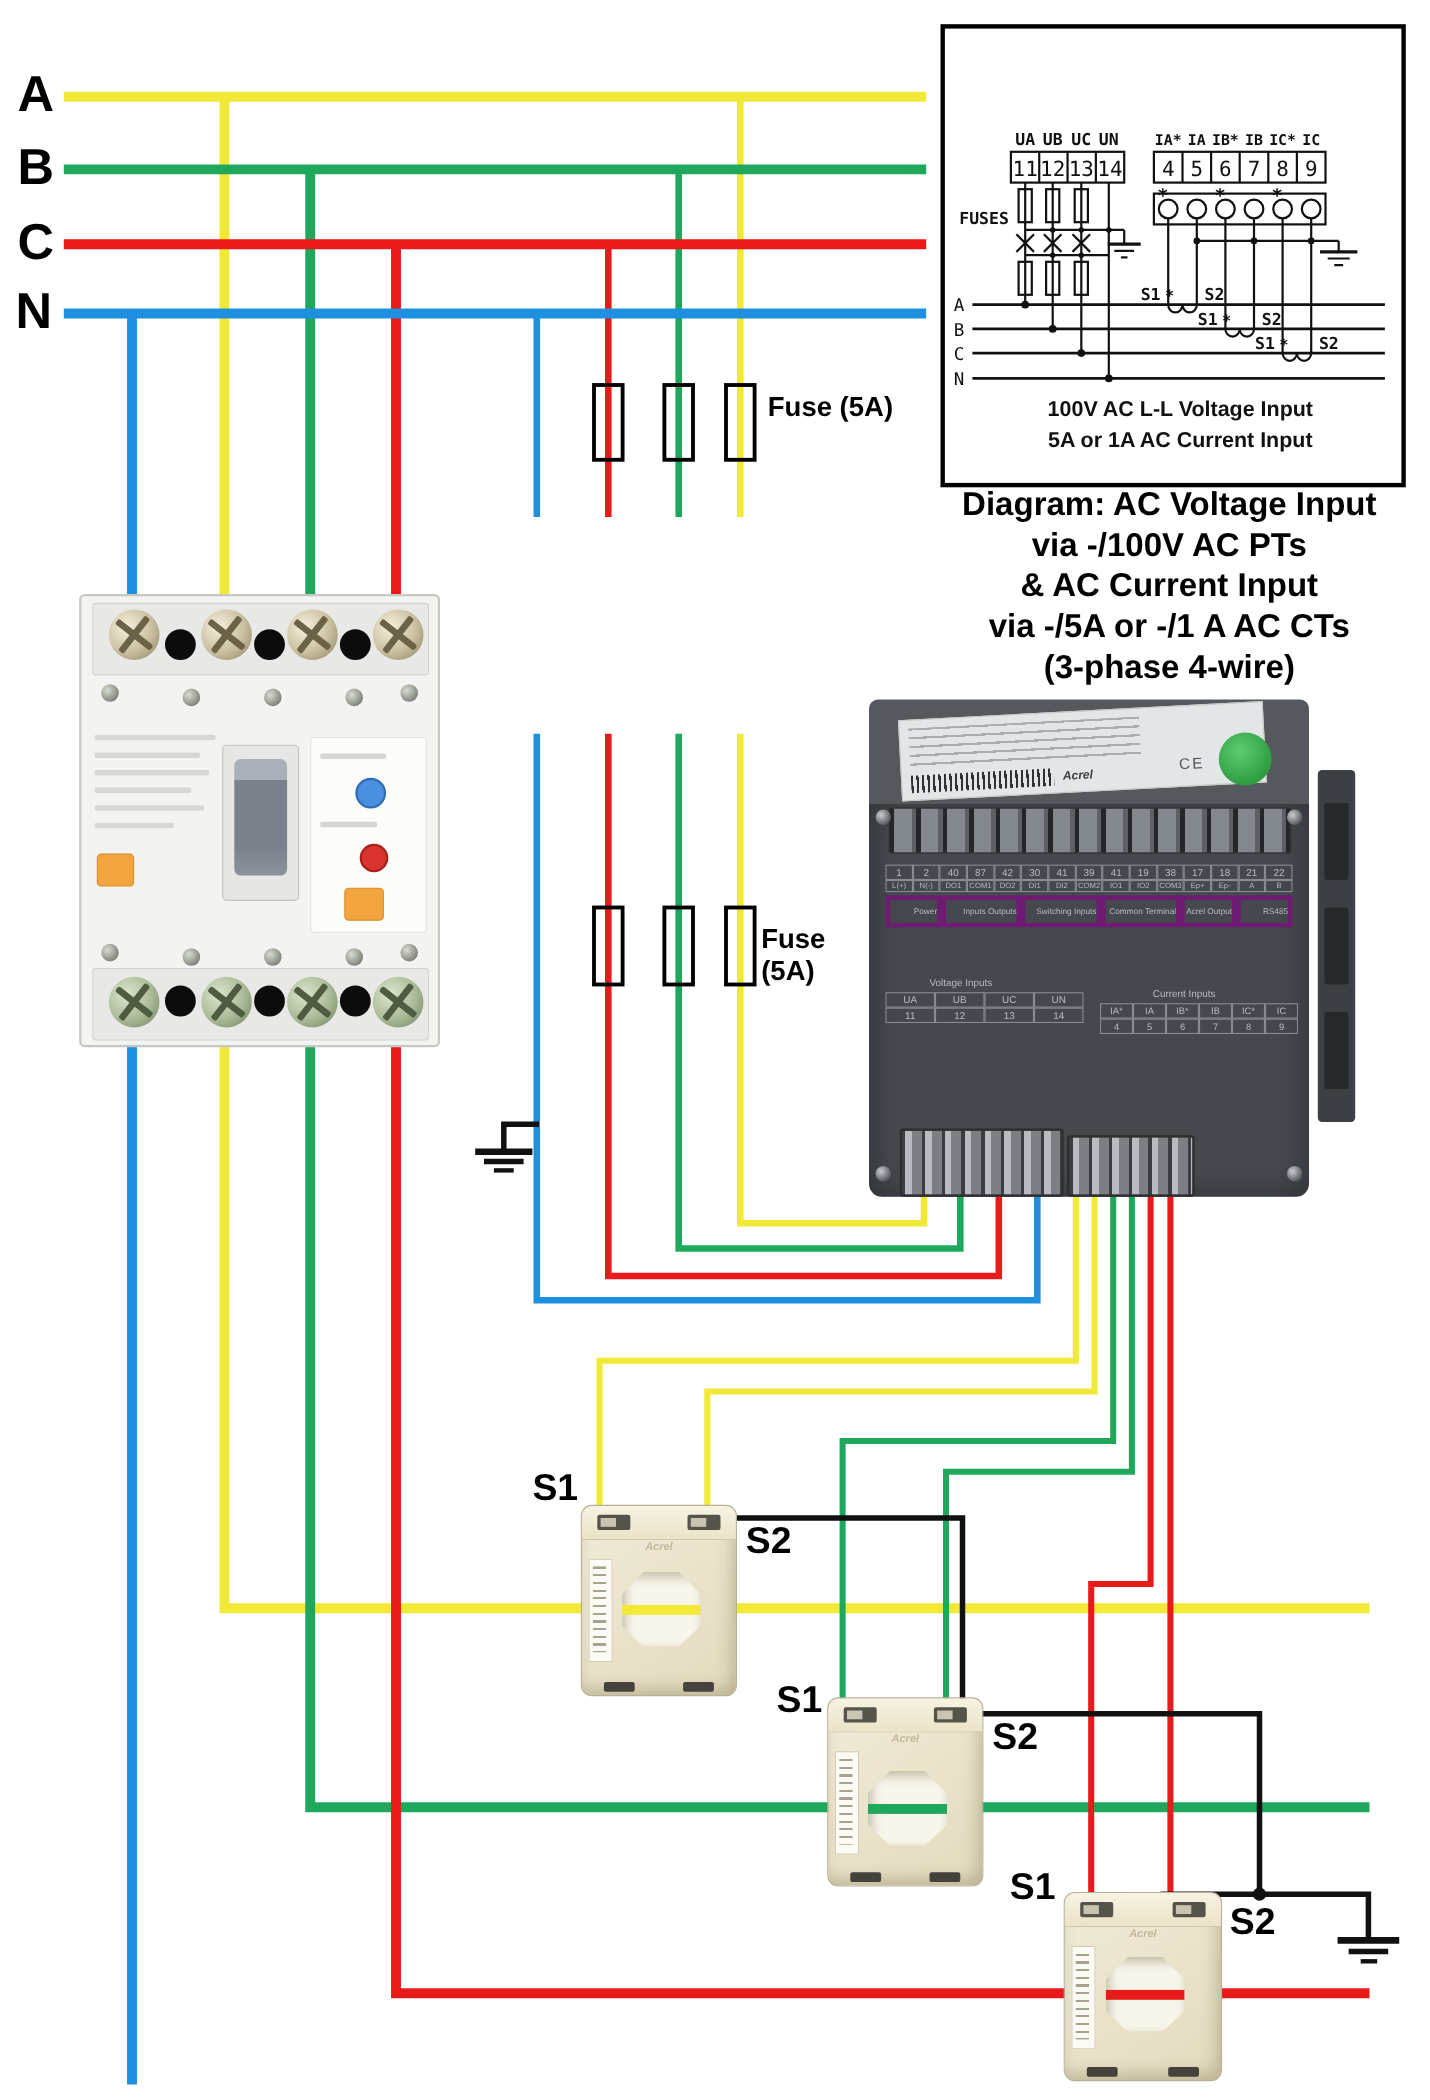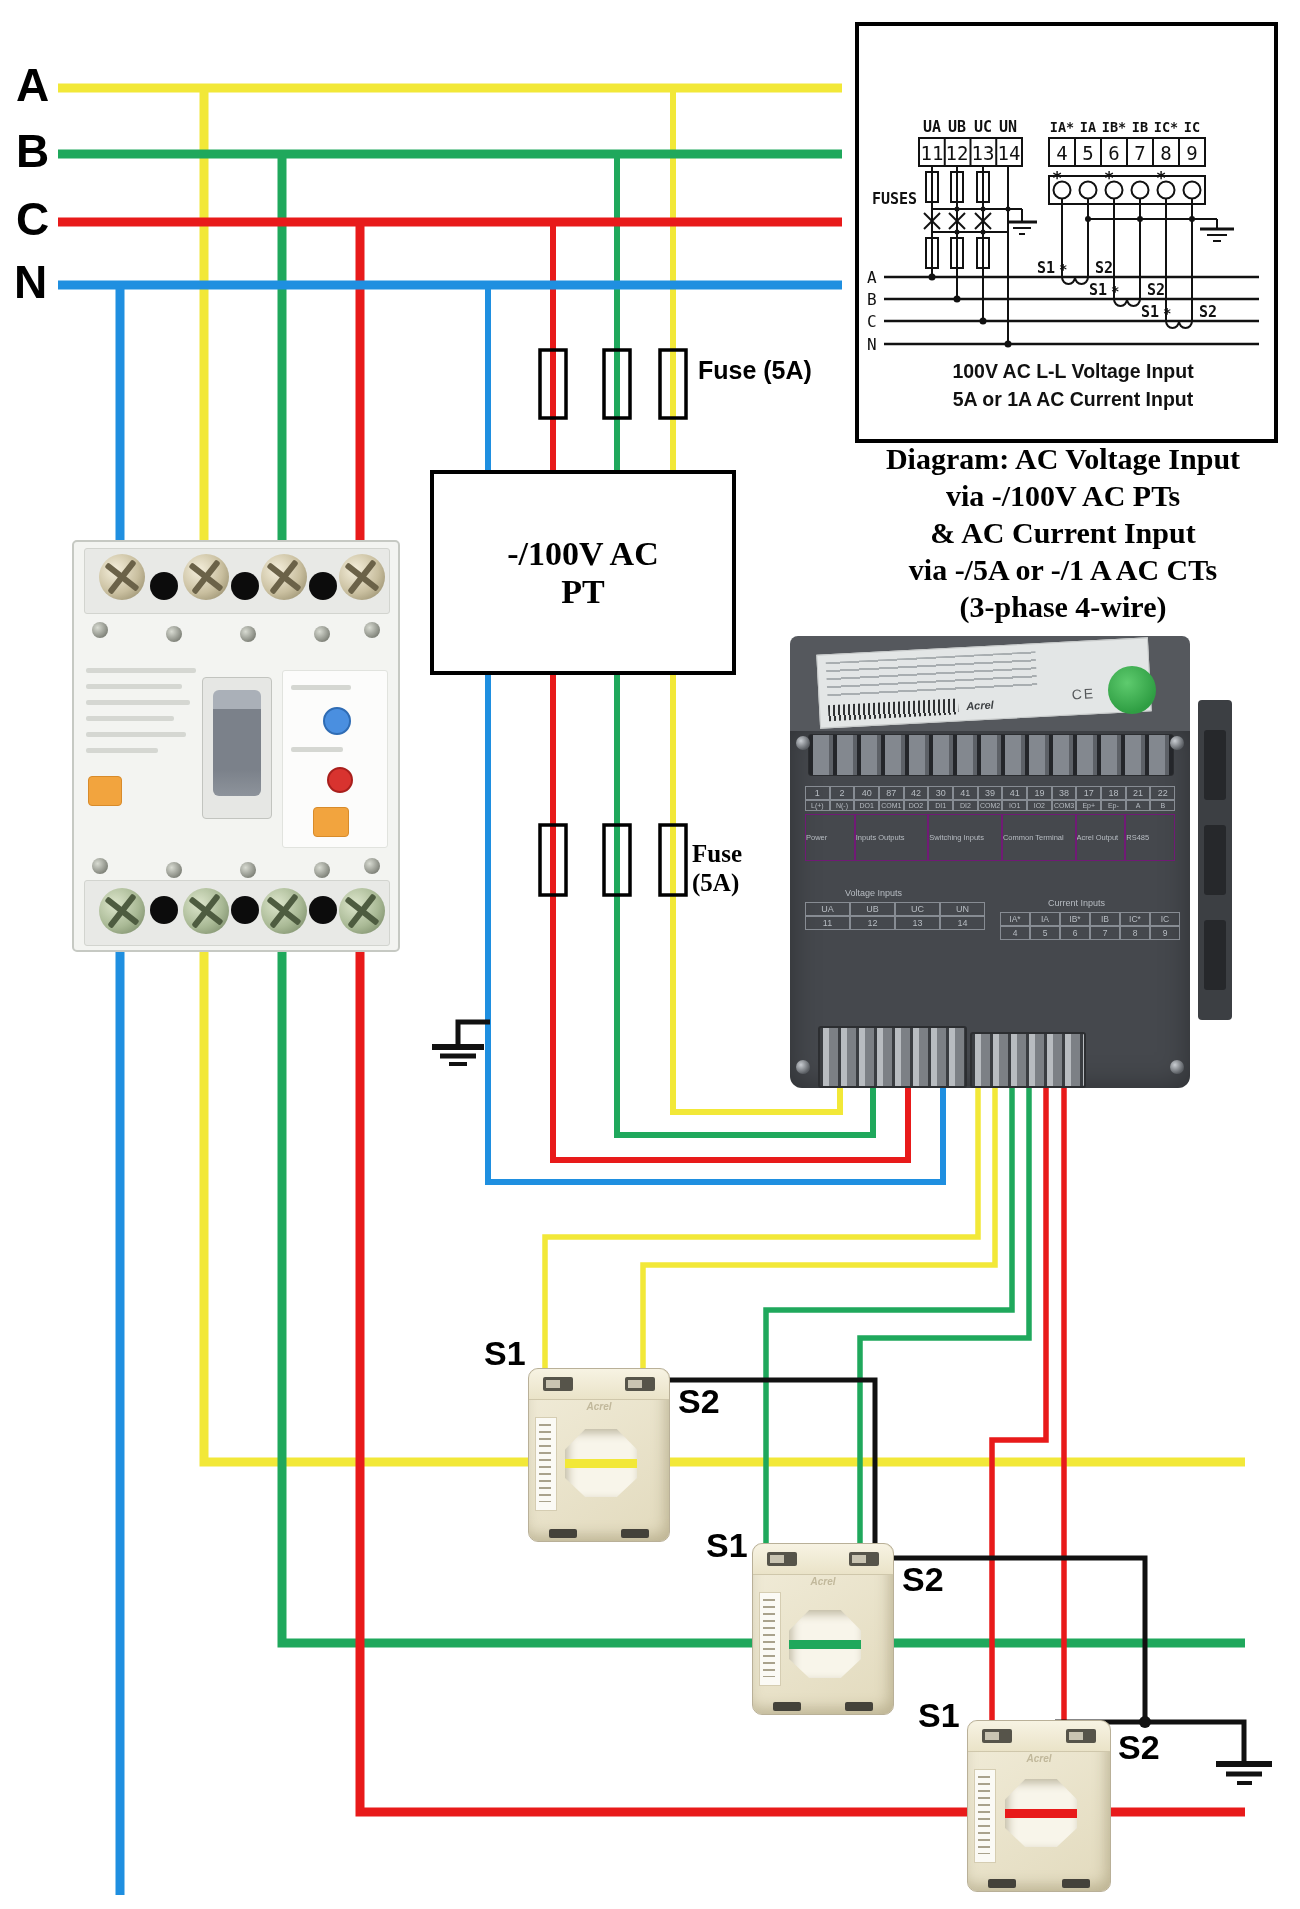--- a/index.html
+++ b/index.html
@@ -1,20 +1,20 @@
 <!DOCTYPE html>
 <html><head>
 <meta charset="utf-8">
 <style>
   html,body{margin:0;padding:0;background:#fff;}
   .canvas{position:relative;width:1300px;height:1909px;background:#fff;overflow:hidden;
           font-family:"Liberation Sans", sans-serif;}
   .abs{position:absolute;}
   svg.wires{position:absolute;left:0;top:0;z-index:1;}
-  .preline{white-space:pre-line;font-family:Liberation Serif, serif;}
+  .preline{white-space:pre-line;}
   .phase-label{font-size:46px;font-weight:bold;color:#000;z-index:4;line-height:1;}
   .fuse-label{font-size:25px;font-weight:bold;color:#000;z-index:4;line-height:1.15;}
   .s-label{font-size:34px;font-weight:bold;color:#000;z-index:5;line-height:1;}
   .pt-box{left:430px;top:470px;width:298px;height:197px;border:4px solid #000;background:#fff;
           display:flex;align-items:center;justify-content:center;text-align:center;
           font-size:34px;font-weight:bold;z-index:2;}
   .title-block{left:848px;top:440px;width:430px;text-align:center;font-size:30px;font-weight:bold;
           line-height:37px;z-index:4;color:#000;}
   
   .inset{left:855px;top:22px;width:415px;height:413px;border:4px solid #000;background:#fff;z-index:2;}
@@ -62,21 +62,21 @@
            background:radial-gradient(circle at 40% 35%, #5ecb6e, #2f9e43 70%);z-index:2;}
   .m-strip{position:absolute;left:18px;top:98px;width:364px;height:40px;border-radius:3px;
            background:repeating-linear-gradient(90deg,#24262a 0 4px,#83888f 4px 20px,#5d6167 20px 24px);
            border:1px solid #2b2d30;}
   .m-tables{position:absolute;color:#b7bcc2;}
   .t-row{display:flex;}
   .t-cell{flex:1;border:1px solid #878c93;text-align:center;padding:1px 0;white-space:nowrap;overflow:hidden;}
   .m-top-table{left:15px;top:150px;width:370px;font-size:7px;}
   .m-top-table .t-row:first-child .t-cell{font-size:9px;}
   .m-groups{display:flex;font-size:7.5px;color:#b7bcc2;}
-  .m-groups div{border:1px solid #701a75;text-align:left;padding:18px 0;white-space:nowrap;overflow:hidden;}
+  .m-groups div{border:4px solid #701a75;text-align:right;padding:6px 0;white-space:nowrap;overflow:hidden;}
   .gs2{flex-grow:2;flex-basis:0;}
   .gs3{flex-grow:3;flex-basis:0;}
   .m-sub-title{position:absolute;font-size:9px;color:#b7bcc2;}
   .m-vtable{left:15px;top:266px;width:180px;font-size:9px;}
   .m-ctable{left:210px;top:276px;width:180px;font-size:8.5px;}
   .m-block{position:absolute;border:2px solid #2c2e31;border-radius:3px;
            background:repeating-linear-gradient(90deg,#3a3d41 0 3px,#b8bcc0 3px 9px,#7c8085 9px 18px);}
   .m-screw{position:absolute;width:14px;height:14px;border-radius:50%;
            background:radial-gradient(circle at 35% 35%, #c9cdd2, #595d62 70%);}
   .bracket{left:1198px;top:700px;width:34px;height:320px;background:#3c3f43;border-radius:4px;z-index:2;}
@@ -183,22 +183,20 @@
 
   <div class="abs phase-label" style="left:16px;top:62px;">A</div>
   <div class="abs phase-label" style="left:16px;top:128px;">B</div>
   <div class="abs phase-label" style="left:16px;top:196px;">C</div>
   <div class="abs phase-label" style="left:14px;top:259px;">N</div>
 
   <div class="abs fuse-label" style="left:698px;top:356px;">Fuse (5A)</div>
   <div class="abs fuse-label preline" style="left:692px;top:840px;">Fuse
 (5A)</div>
 
-  <div class="abs pt-box preline">-/100V AC
-PT</div>
 
   <div class="abs title-block preline">Diagram: AC Voltage Input
 via -/100V AC PTs
 &amp; AC Current Input
 via -/5A or -/1 A AC CTs
 (3-phase 4-wire)</div>
 
   <div class="abs inset">
     <svg width="407" height="405" viewBox="0 0 407 405">
 

